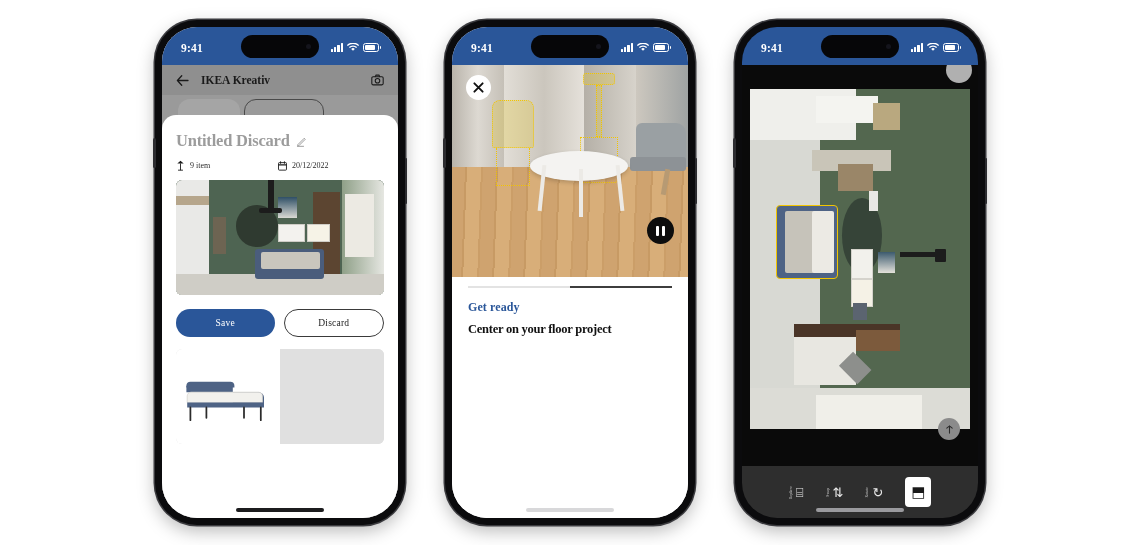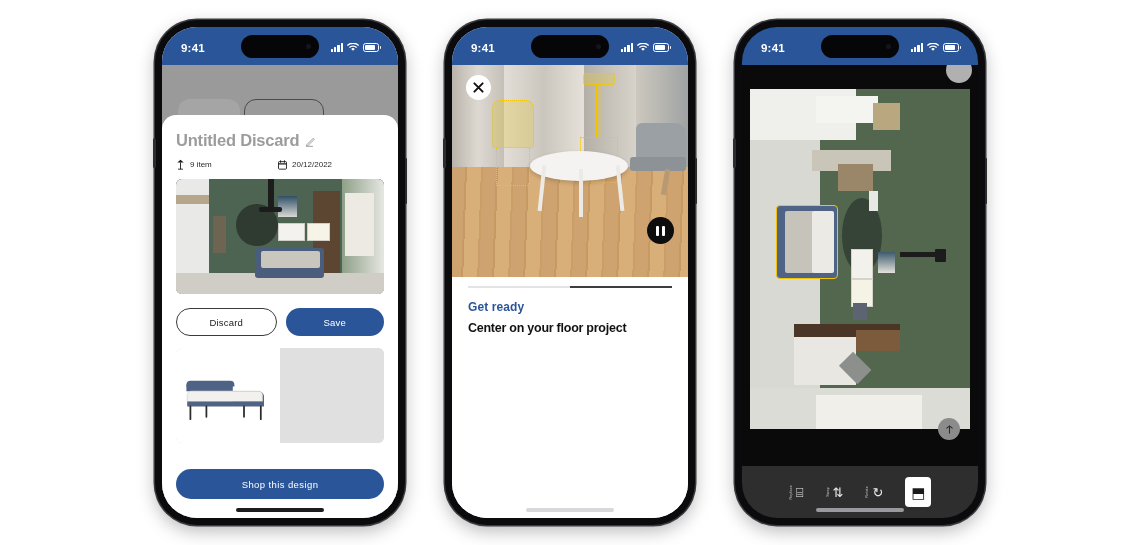--- a/index.html
+++ b/index.html
@@ -2,21 +2,21 @@
 <html><head>
 <meta charset="utf-8">
 <style>
   * { box-sizing: border-box; margin: 0; padding: 0; }
   html, body {
     width: 1140px; height: 545px;
     background: #ffffff;
     font-family: "Liberation Sans", sans-serif;
     overflow: hidden;
   }
-  .stage { position: relative; width: 1072px; height: 545px; }
+  .stage { position: relative; width: 1072px; height: 545px; font-family: Liberation Serif, serif; }
 
   
   .phone {
     position: absolute;
     width: 250px; height: 505px;
     background: #0b0b0d;
     border-radius: 42px;
     padding: 7px;
     box-shadow: 0 0 0 1.5px #3a3a3e, 0 6px 18px rgba(0,0,0,.28);
   }
@@ -211,20 +211,31 @@
               </span>
               <span class="batt-cap"></span>
           </span>
         </span>
       </div>
 
       <div class="notch">
           <i></i>
         </div>
 
+      <div class="p1-header">
+        <svg width="13" height="11" viewBox="0 0 16 14">
+          <path d="M7 1 1.5 7 7 13M1.5 7H15" stroke="#1a1a1a" stroke-width="1.6" fill="none" stroke-linecap="round" stroke-linejoin="round"></path>
+        </svg>
+        <span class="ttl">IKEA Kreativ</span>
+        <svg width="13" height="12" viewBox="0 0 16 14">
+          <rect x="1" y="3" width="14" height="10" rx="1.6" stroke="#1a1a1a" stroke-width="1.3" fill="none"></rect>
+          <circle cx="8" cy="8" r="2.8" stroke="#1a1a1a" stroke-width="1.3" fill="none"></circle>
+          <path d="M5 3.2 6.2 1h3.6L11 3.2" stroke="#1a1a1a" stroke-width="1.3" fill="none"></path>
+        </svg>
+      </div>
 
       <div class="ghost-card a"></div>
       <div class="ghost-card b"></div>
 
       <div class="p1-sheet">
         <div class="design-title">
           <h1>Untitled Discard</h1>
           <svg width="12" height="12" viewBox="0 0 14 14">
             <path d="M2 11.4 9.6 3.8l1.2 1.2L3.2 12.6H2z" stroke="#8e8e8e" stroke-width="1" fill="none"></path>
             <path d="M1.6 13.2h7.2" stroke="#8e8e8e" stroke-width="1" stroke-linecap="round"></path>
@@ -263,39 +274,38 @@
           <div style="position:absolute;left:63%;top:38%;width:11%;height:16%;background:#f6f3e7;border:1px solid #cfcdc6"></div>
           <div style="position:absolute;left:49%;top:15%;width:9%;height:18%;background:linear-gradient(180deg,#2f4f66,#d9d9d3)"></div>
           <div style="position:absolute;left:38%;top:60%;width:33%;height:26%;background:#4a5d7c;border-radius:3px"></div>
           <div style="position:absolute;left:41%;top:63%;width:28%;height:14%;background:#c9c6bd;border-radius:2px"></div>
           <div style="position:absolute;left:18%;top:32%;width:6%;height:32%;background:#6d6452"></div>
           <div style="position:absolute;left:44%;top:0;width:3%;height:26%;background:#1c1c1c"></div>
           <div style="position:absolute;left:40%;top:24%;width:11%;height:5%;background:#1c1c1c;border-radius:2px"></div>
         </div>
 
         <div class="btn-row">
+          <div class="btn primary">Save</div>
           <div class="btn outline">Discard</div>
-          <div class="btn primary">Save</div>
         </div>
 
         <div class="prod-strip">
           <div class="prod-tile">
             <svg width="96" height="58" viewBox="0 0 120 72">
               <path d="M8 22h58v8H8z" fill="#4e6385"></path>
               <path d="M8 22c0-3 2-5 5-5h50c3 0 5 2 5 5v2H8z" fill="#4e6385"></path>
               <path d="M66 30h32c4 0 7 3 7 7v8H66z" fill="#4e6385"></path>
               <path d="M14 30h84c3 0 5 2 5 5v8H9v-8c0-3 2-5 5-5z" fill="#f2f1ed" stroke="#d8d6d0" stroke-width="1"></path>
               <path d="M9 43h96v6H9z" fill="#4e6385"></path>
               <path d="M13 49v16M101 49v16M33 49v13M80 49v13" stroke="#2b2b2b" stroke-width="2.2" stroke-linecap="round"></path>
             </svg>
           </div>
           <div class="prod-empty"></div>
         </div>
 
-        <div class="shop-btn">Shop this design</div>
       </div>
 
       <div class="homebar"></div>
     </div>
   </div>
 
   <div class="phone" id="p2">
     <div class="screen">
 
       <div class="p2-camera">

